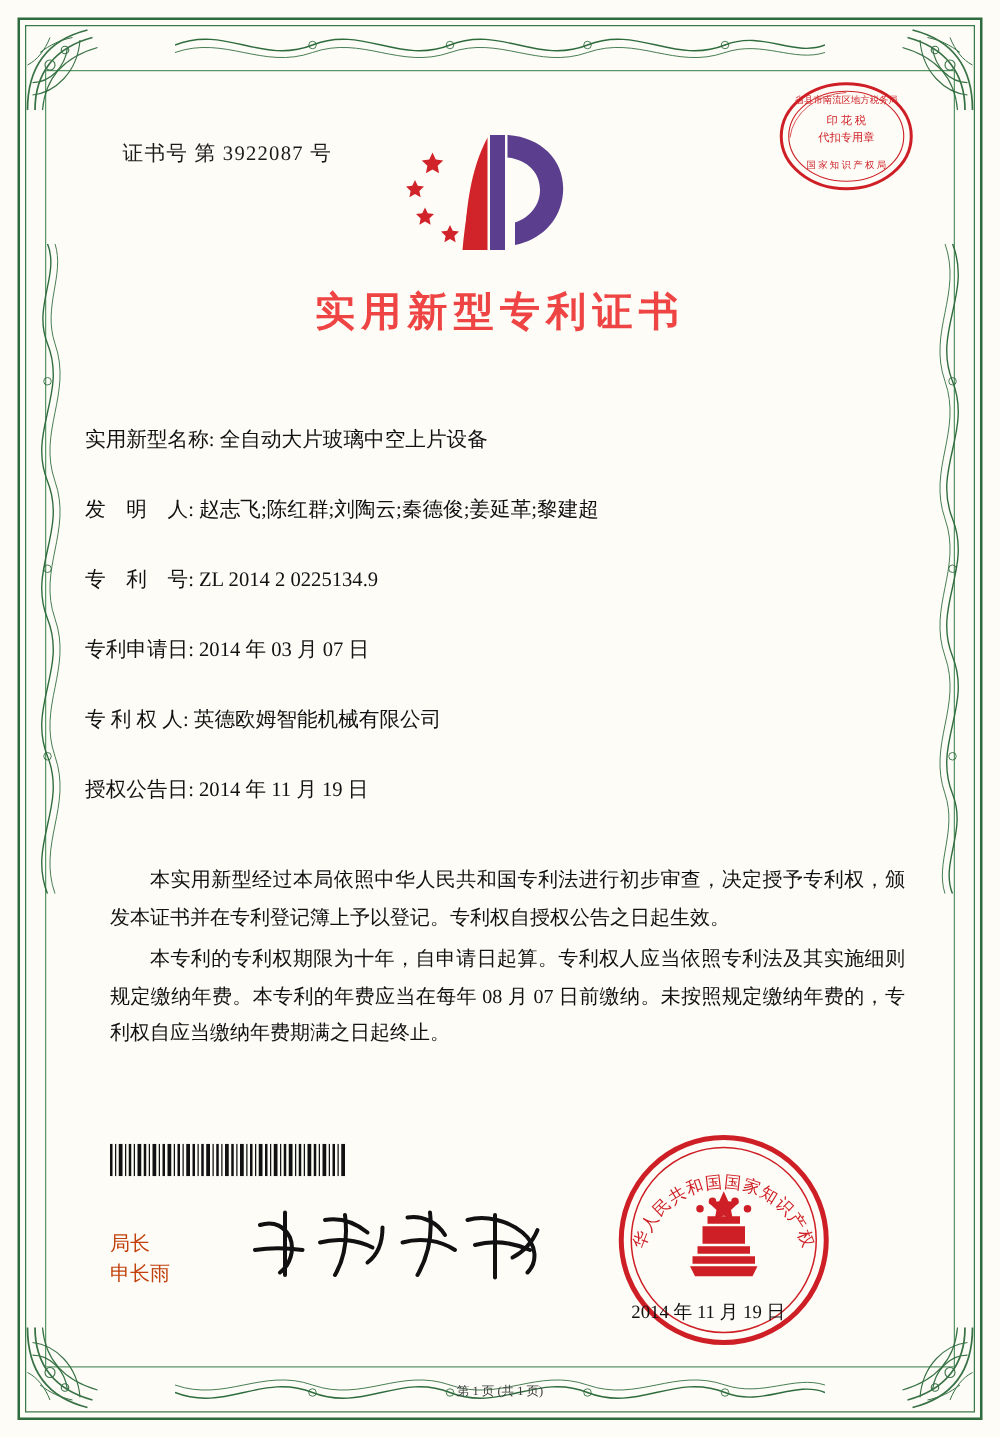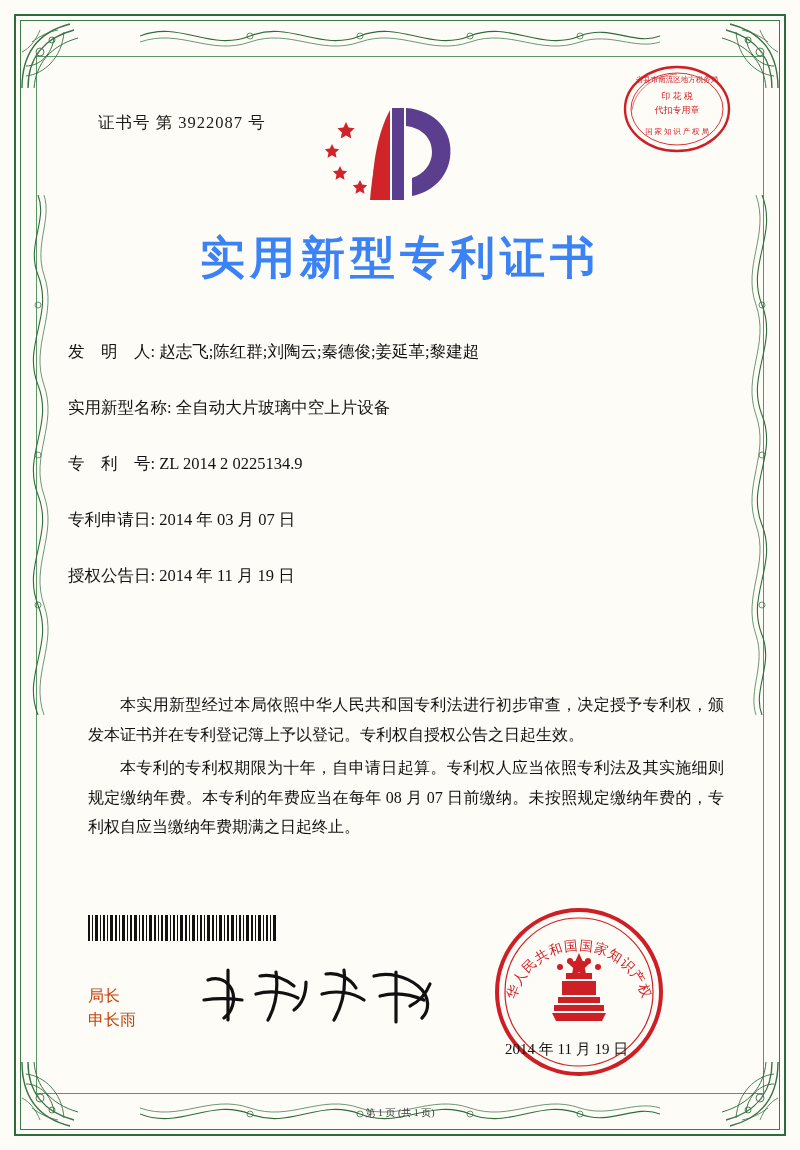--- a/index.html
+++ b/index.html
@@ -69,24 +69,24 @@
   }
   .logo {
     position: absolute;
     left: 320px; top: 100px;
     width: 150px; height: 105px;
   }
   .title {
     position: absolute;
     left: 0; right: 0; top: 228px;
     text-align: center;
-    font-size: 45px;
+    font-size: 32px;
     font-weight: bold;
     letter-spacing: 5px;
-    color: #3b82f6;
+    color: #ef4444;
     font-family: "Liberation Serif", "DejaVu Serif", serif;
   }
   .fields {
     position: absolute;
     left: 68px; top: 340px;
     width: 660px;
   }
   .field {
     font-size: 16.5px;
     color: #111;
@@ -285,34 +285,38 @@
     <text x="59" y="51" font-size="9" fill="#cf1f26" text-anchor="middle" font-family="'Liberation Serif',serif">代扣专用章</text>
     <path d="M59 12 A48 40 0 0 0 14 48" fill="none" stroke="#cf1f26" stroke-width="0.6"></path>
     <text x="59" y="20" font-size="7.5" fill="#cf1f26" text-anchor="middle" font-family="'Liberation Serif',serif">省县市南流区地方税务局</text>
     <text x="59" y="72" font-size="7.5" fill="#cf1f26" text-anchor="middle" font-family="'Liberation Serif',serif">国 家 知 识 产 权 局</text>
   </svg>
 
   <div class="title">实用新型专利证书</div>
 
   <div class="fields">
     <div class="field">
+      <span class="lbl">实用新型名称:</span>
+      <span class="val">全自动大片玻璃中空上片设备</span>
+    </div>
+    <div class="field">
       <span class="lbl">发　明　人:</span>
       <span class="val">赵志飞;陈红群;刘陶云;秦德俊;姜延革;黎建超</span>
     </div>
     <div class="field">
-      <span class="lbl">实用新型名称:</span>
-      <span class="val">全自动大片玻璃中空上片设备</span>
-    </div>
-    <div class="field">
       <span class="lbl">专　利　号:</span>
       <span class="val">ZL 2014 2 0225134.9</span>
     </div>
     <div class="field">
       <span class="lbl">专利申请日:</span>
       <span class="val">2014 年 03 月 07 日</span>
+    </div>
+    <div class="field">
+      <span class="lbl">专 利 权 人:</span>
+      <span class="val">英德欧姆智能机械有限公司</span>
     </div>
     <div class="field">
       <span class="lbl">授权公告日:</span>
       <span class="val">2014 年 11 月 19 日</span>
     </div>
   </div>
 
   <div class="paras">
     <p>本实用新型经过本局依照中华人民共和国专利法进行初步审查，决定授予专利权，颁发本证书并在专利登记簿上予以登记。专利权自授权公告之日起生效。</p>
     <p>本专利的专利权期限为十年，自申请日起算。专利权人应当依照专利法及其实施细则规定缴纳年费。本专利的年费应当在每年 08 月 07 日前缴纳。未按照规定缴纳年费的，专利权自应当缴纳年费期满之日起终止。</p>

